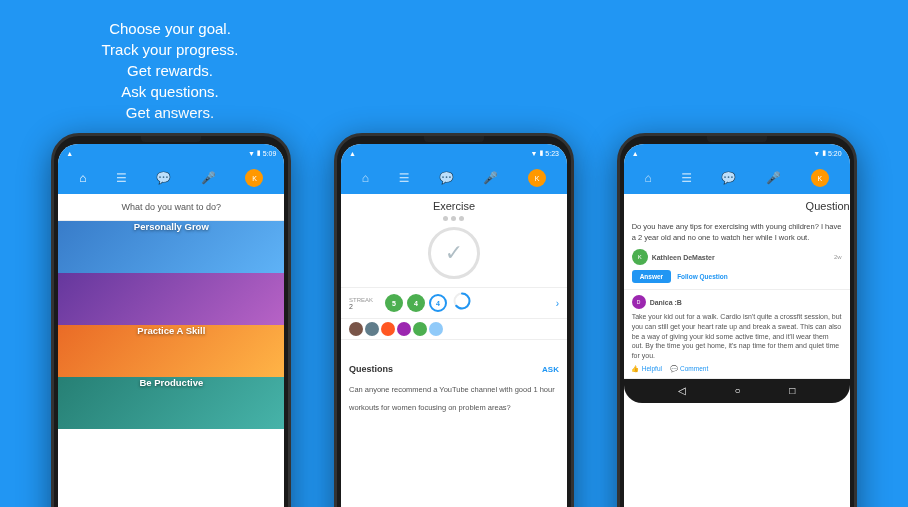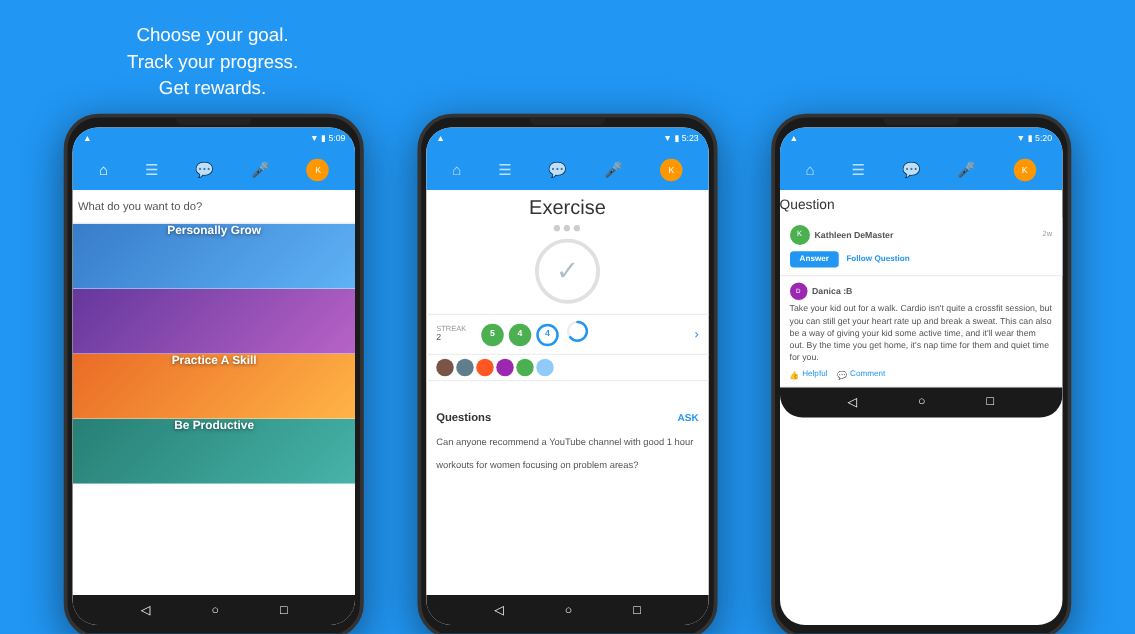--- a/index.html
+++ b/index.html
@@ -125,21 +125,21 @@
     }
 
     
     .phone1-content {
       flex: 1;
       overflow: hidden;
     }
 
     .question-header {
       background: white;
-      text-align: left;
+      text-align: center;
       padding: 8px 4px;
       font-size: 9px;
       color: #555;
       border-bottom: 1px solid #eee;
     }
 
     .goal-item {
       height: 52px;
       position: relative;
       display: flex;
@@ -167,21 +167,21 @@
 
     .bg-blue { background: linear-gradient(135deg, #1565C0, #42A5F5); }
     .bg-green { background: linear-gradient(135deg, #2E7D32, #66BB6A); }
     .bg-purple { background: linear-gradient(135deg, #4A148C, #AB47BC); }
     .bg-orange { background: linear-gradient(135deg, #E65100, #FFA726); }
     .bg-teal { background: linear-gradient(135deg, #00695C, #26A69A); }
 
     
     .exercise-title {
       text-align: center;
-      font-size: 16px;
+      font-size: 11px;
       color: #333;
       padding: 6px 0 4px;
       font-weight: 500;
     }
 
     .dots-row {
       display: flex;
       justify-content: center;
       gap: 3px;
       margin-bottom: 6px;
@@ -285,21 +285,21 @@
 
     .question-text {
       font-size: 7.5px;
       color: #555;
       line-height: 1.4;
       text-align: right;
     }
 
     
     .qa-title {
-      text-align: left;
+      text-align: right;
       font-size: 11px;
       color: #333;
       padding: 6px 0 4px;
       font-weight: 500;
     }
 
     .question-card {
       background: white;
       padding: 6px 8px;
       border-bottom: 1px solid #eee;
@@ -442,20 +442,22 @@
       margin-left: auto;
     }
   </style>
 </head>
 <body>
 
 <div class="top-section">
   <div class="column-label">Choose your goal.</div>
   <div class="column-label" style="white-space:pre-line">Track your progress.
 Get rewards.</div>
+  <div class="column-label" style="white-space:pre-line">Ask questions.
+Get answers.</div>
 </div>
 
 <div class="phones-section">
 
   <div class="phone">
     <div class="phone-screen">
       <div class="status-bar">
         <span>▲</span>
         <div class="status-icons">
           <span>▼</span>
@@ -574,20 +576,21 @@
       </div>
       <div class="nav-bar">
         <span class="nav-icon">⌂</span>
         <span class="nav-icon">☰</span>
         <span class="nav-icon">💬</span>
         <span class="nav-icon">🎤</span>
         <div class="nav-avatar">K</div>
       </div>
       <div class="qa-title">Question</div>
       <div class="question-card">
+        <p class="question-body">Do you have any tips for exercising with young children? I have a 2 year old and no one to watch her while I work out.</p>
         <div class="asker-row">
           <div class="asker-avatar">K</div>
           <span class="asker-name">Kathleen DeMaster</span>
           <span class="asker-time">2w</span>
         </div>
         <div class="action-buttons">
           <span class="btn-answer">Answer</span>
           <span class="btn-follow">Follow Question</span>
         </div>
       </div>

